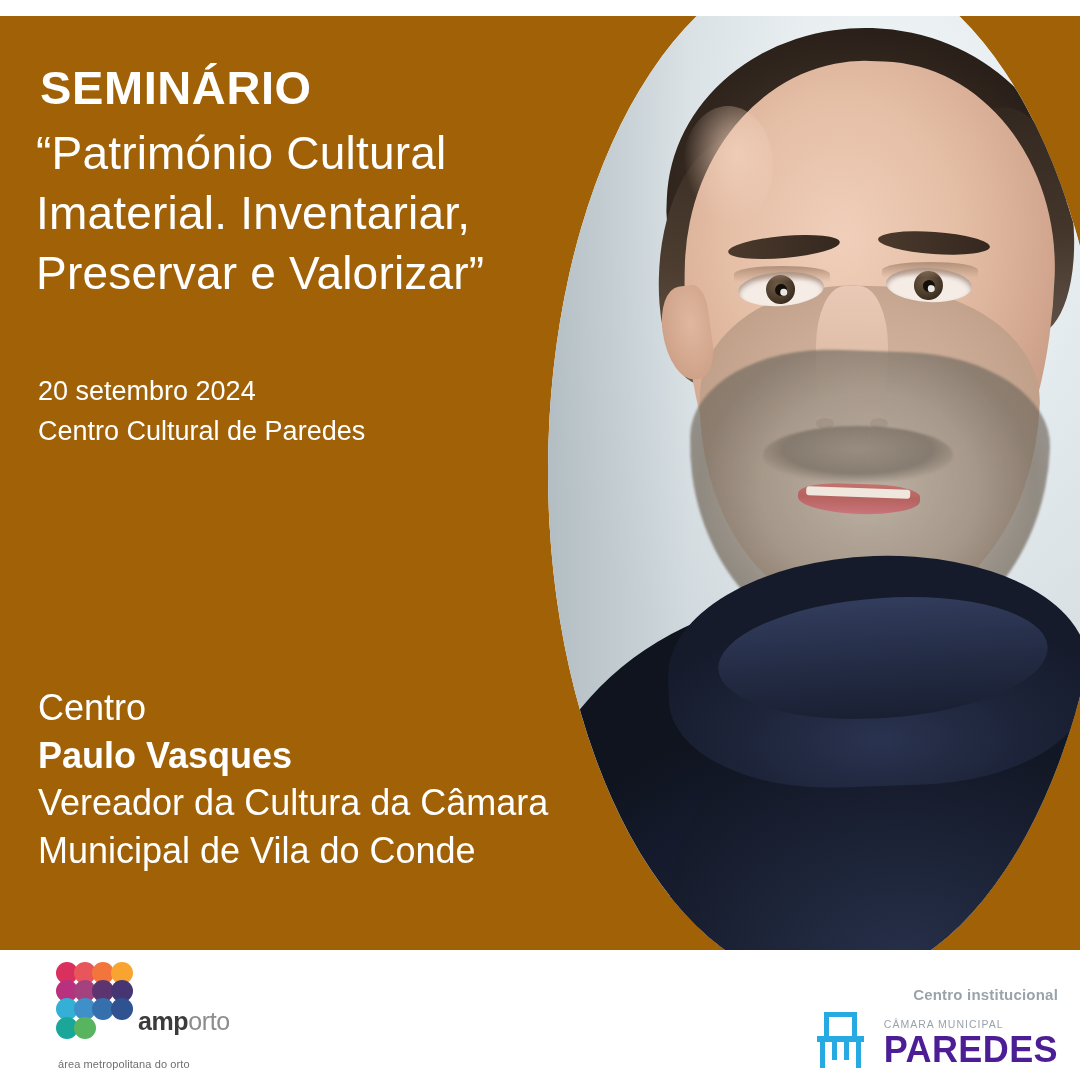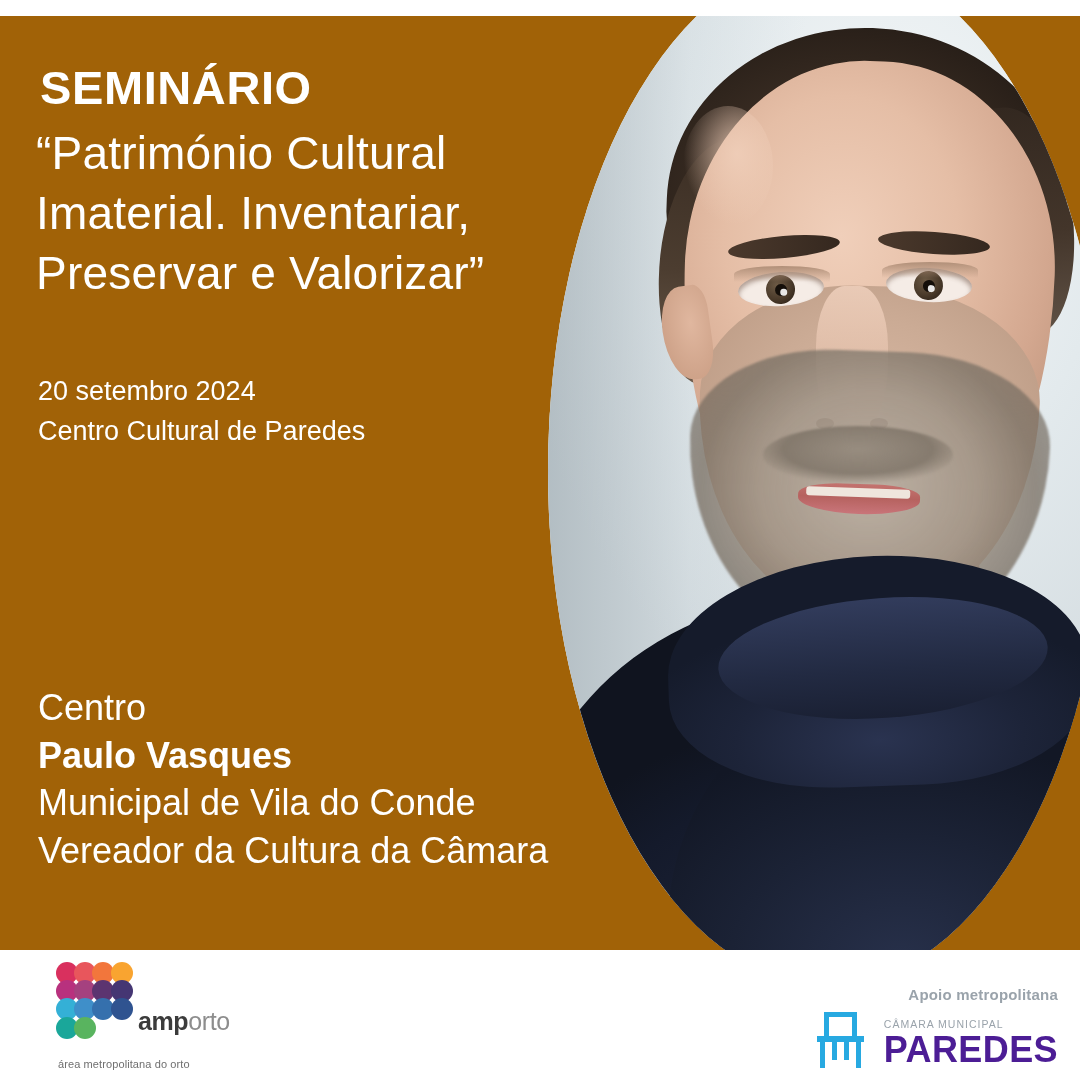--- a/index.html
+++ b/index.html
@@ -400,22 +400,22 @@
     <div class="title">“Património Cultural Imaterial. Inventariar, Preservar e Valorizar”</div>
 
     <div class="meta">
       <div>20 setembro 2024</div>
       <div>Centro Cultural de Paredes</div>
     </div>
 
     <div class="speaker">
       <div>Centro</div>
       <div class="name">Paulo Vasques</div>
+      <div>Vereador da Cultura da Câmara</div>
       <div>Municipal de Vila do Conde</div>
-      <div>Vereador da Cultura da Câmara</div>
     </div>
   </div>
 
   <div class="footer">
 
     <div class="amp">
       <div class="amp-grid" id="amp-grid">
           <div class="dot" style="background: rgb(217, 48, 94); left: 0px; top: 0px;"></div>
           <div class="dot" style="background: rgb(232, 86, 92); left: 18.2px; top: 0px;"></div>
           <div class="dot" style="background: rgb(242, 118, 60); left: 36.4px; top: 0px;"></div>
@@ -430,21 +430,21 @@
           <div class="dot" style="background: rgb(47, 83, 144); left: 54.6px; top: 36.4px;"></div>
           <div class="dot" style="background: rgb(26, 167, 154); left: 0px; top: 54.6px;"></div>
           <div class="dot" style="background: rgb(89, 180, 95); left: 18.2px; top: 54.6px;"></div>
         </div>
       <div class="amp-word">
         <span class="b">amp</span><span class="g">orto</span>
       </div>
       <div class="amp-tag">área metropolitana do orto</div>
     </div>
 
-    <div class="apoio">Apoio metropolitana</div>
+    <div class="apoio">Centro institucional</div>
 
     <div class="paredes">
       <svg class="chair" viewBox="0 0 47 56">
         <g fill="#27a9e1">
           <rect x="7" y="0" width="33" height="5"></rect>
           <rect x="7" y="0" width="5" height="28"></rect>
           <rect x="35" y="0" width="5" height="28"></rect>
           <rect x="0" y="24" width="47" height="6"></rect>
           <rect x="3" y="30" width="5" height="26"></rect>
           <rect x="15" y="30" width="5" height="18"></rect>

